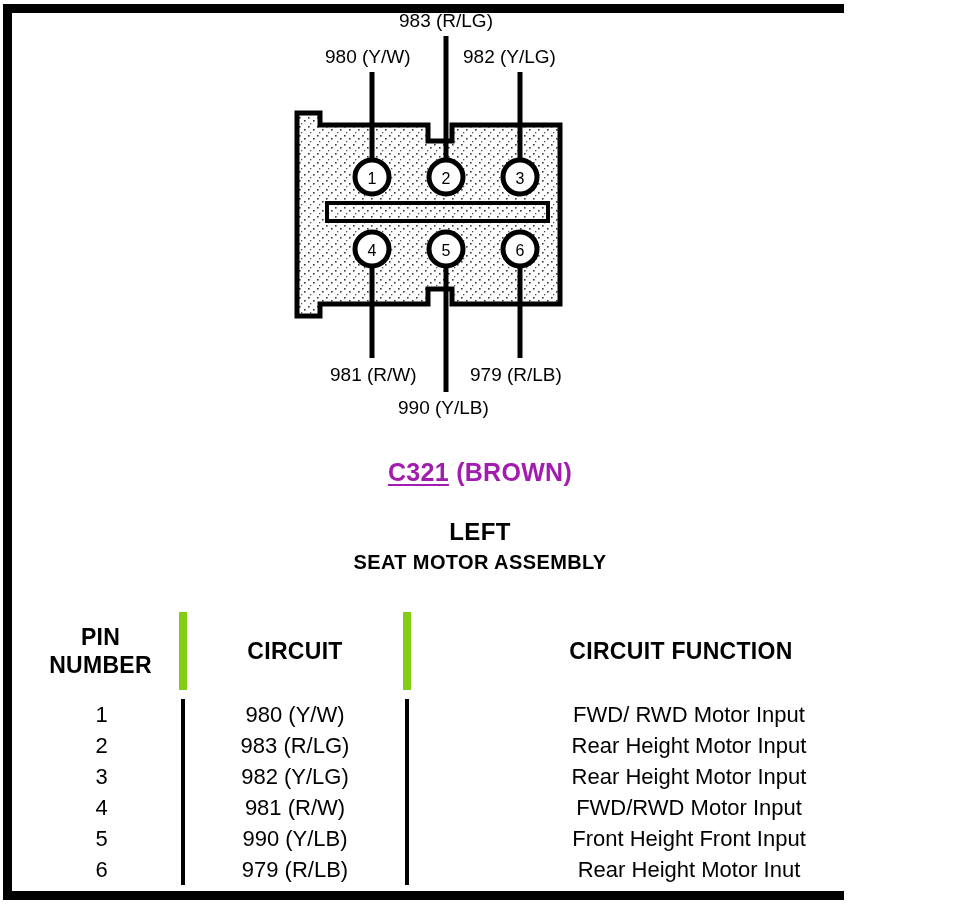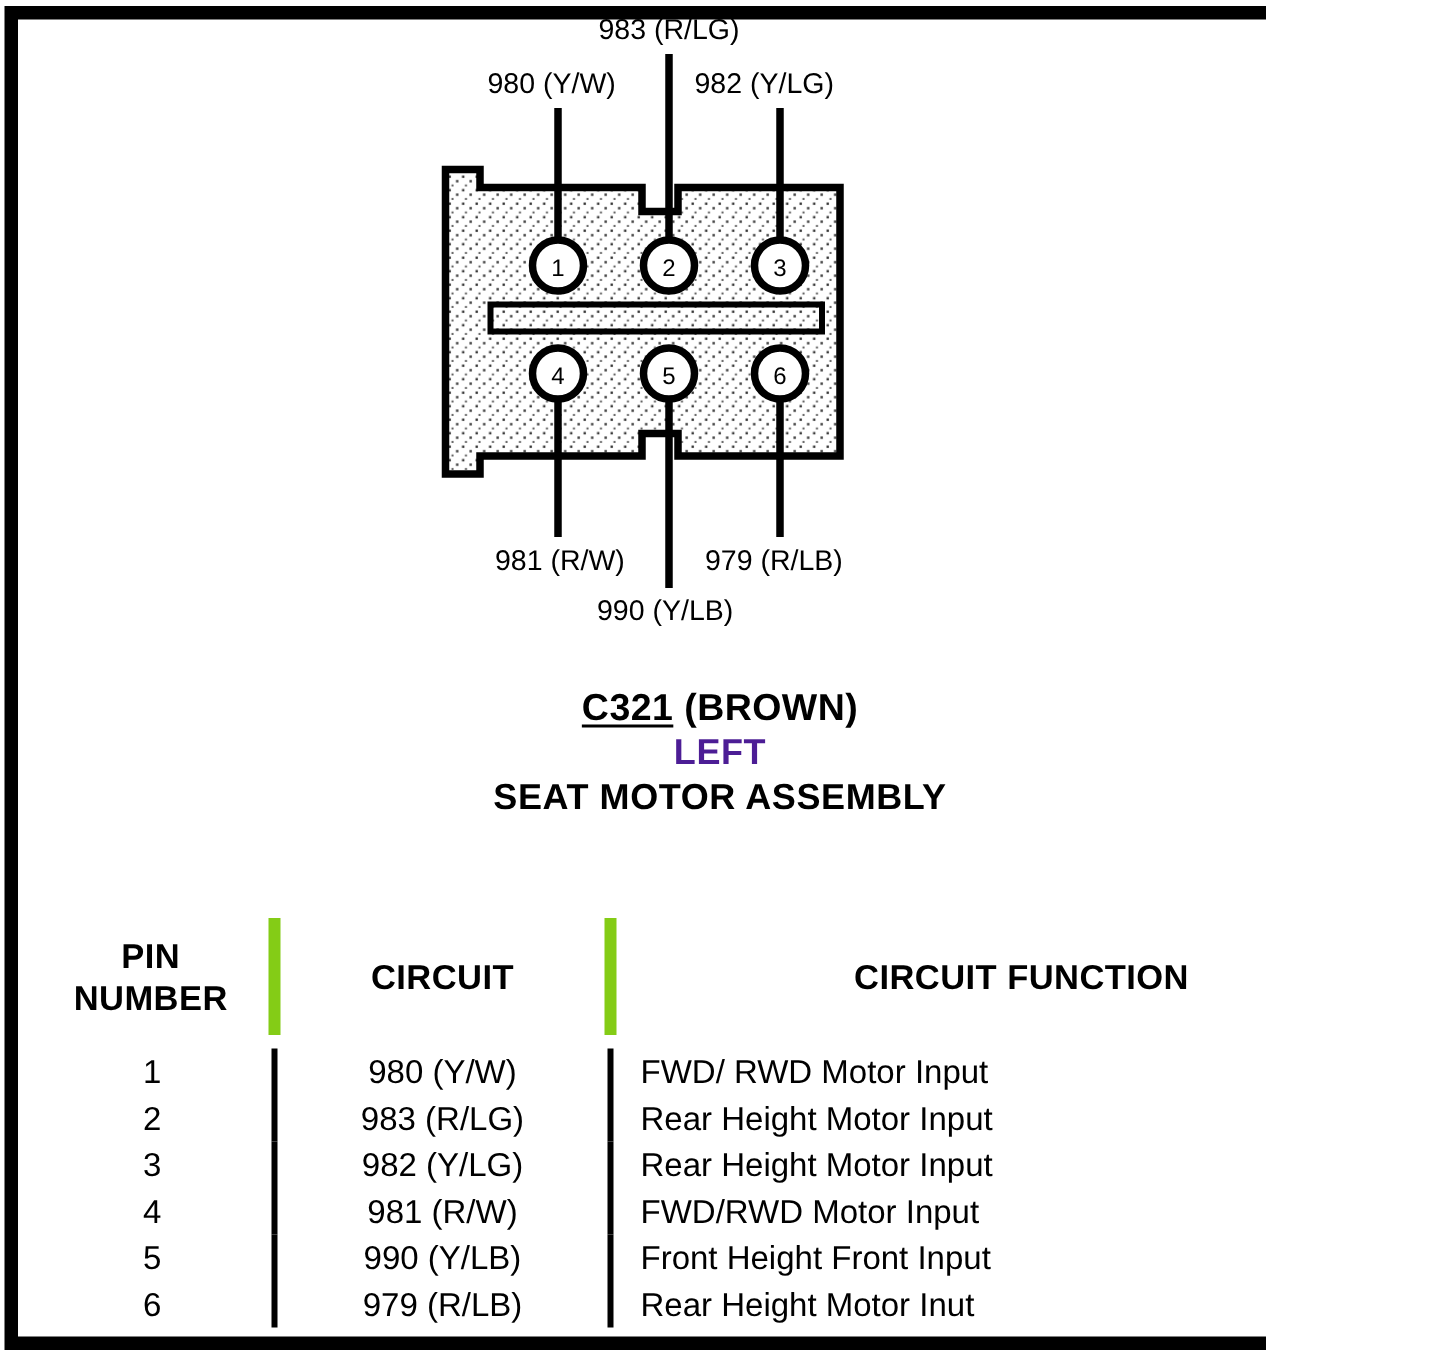--- a/index.html
+++ b/index.html
@@ -65,36 +65,37 @@
   .title-block {
     position: absolute;
     left: 0;
     top: 458px;
     width: 960px;
     text-align: center;
   }
   .title-c321 {
     font-size: 25px;
     font-weight: bold;
-    color: #000000;
+    color: #a21caf;
     letter-spacing: 0.3px;
+    margin-bottom: 30px;
   }
   .title-c321 .ul {
     text-decoration: underline;
     text-underline-offset: 3px;
   }
   .title-left {
     font-size: 24px;
     font-weight: bold;
-    color: #4c1d95;
+    color: #000000;
     letter-spacing: 0.4px;
     line-height: 30px;
   }
   .title-assy {
-    font-size: 24px;
+    font-size: 20px;
     font-weight: bold;
     color: #000;
     letter-spacing: 0.4px;
     line-height: 30px;
   }
 
   
   .pin-table-wrap {
     position: absolute;
     left: 22px;
@@ -130,21 +131,21 @@
 
   .body-row td {
     height: 31px;
     font-size: 22px;
     line-height: 31px;
     font-weight: normal;
   }
   .body-row td.sep-l { border-left: 4px solid #000; }
   .body-row td.c-pin { text-align: center; }
   .body-row td.c-cir { text-align: center; }
-  .body-row td.c-fun { text-align: left; padding-left: 18px; }
+  .body-row td.c-fun { text-align: center; padding-left: 18px; }
 
   .tbl-bottom {
     position: absolute;
     left: 0;
     top: 281px;
     width: 929px;
     height: 5px;
     background: #000;
   }
   .pad-row td { height: 9px; }

